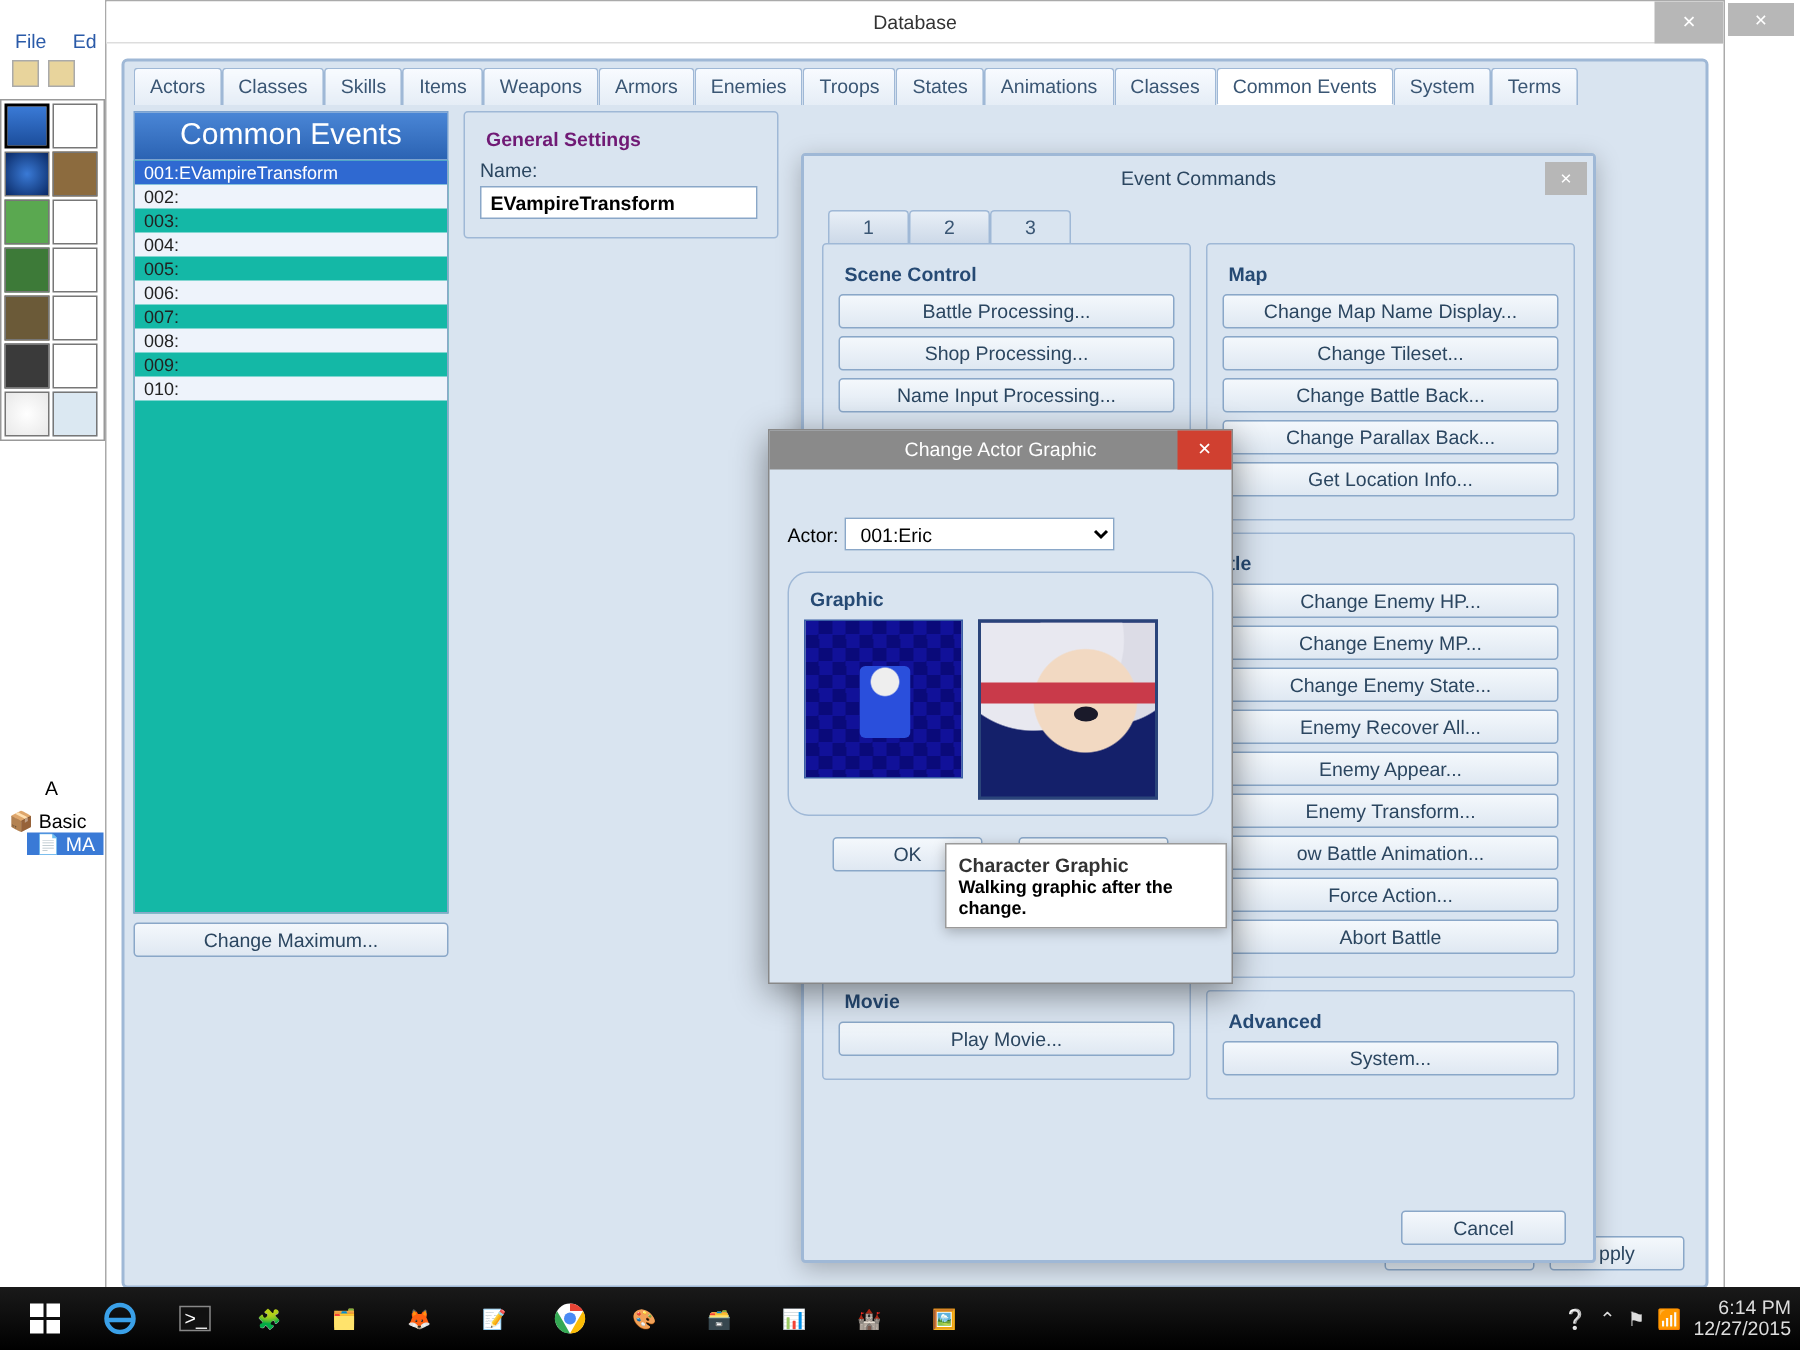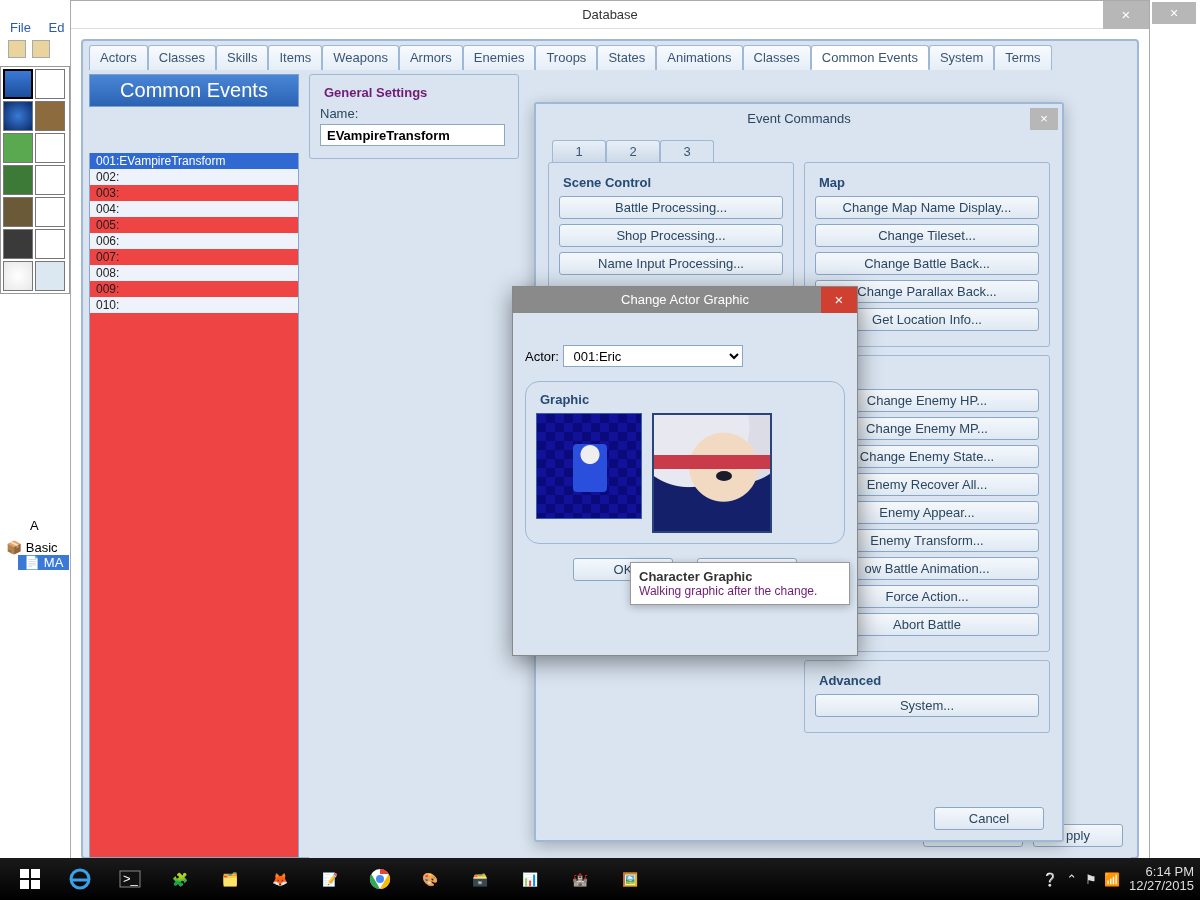--- a/index.html
+++ b/index.html
@@ -25,21 +25,21 @@
   .db-title .close{ position:absolute; right:0; top:0; width:46px; height:28px; background:#b7b7b7; color:#fff; text-align:center; line-height:28px; font-size:15px;}
   .db-body{ padding:10px; }
   .db-inner{ border:2px solid #9fb8d6; border-radius:4px; padding:6px; background:#d9e4f0; height:820px; position:relative;}
   .tabs{ display:flex; gap:0; position:relative; top:-2px;}
   .tab{ padding:4px 10px; background:linear-gradient(#f8fbff,#e5edf6); border:1px solid #9fb8d6; border-bottom:none; border-radius:3px 3px 0 0; color:#3a5674; cursor:pointer;}
   .tab.active{ background:#fff; font-weight:400; border-bottom:1px solid #fff; position:relative; z-index:2;}
   .db-content{ display:flex; gap:10px; margin-top:2px;}
   
   .ce-panel{ width:210px; }
   .ce-head{ background:linear-gradient(#4a86d6,#2b63b3); color:#fff; text-align:center; font-family:"Segoe UI Light",sans-serif; font-size:20px; padding:4px 0; border:1px solid #7ba2cf;}
-  .ce-list{ background:#ef4444; border:1px solid #8aa7c8; border-top:none; height:705px; overflow:auto;margin-top:46px;}
+  .ce-list{ background:#14b8a6; border:1px solid #8aa7c8; border-top:none; height:502px; overflow:auto;}
   .ce-list .row{ padding:1px 6px; font-size:12px; color:#222; }
   .ce-list .row.sel{ background:#2f69d1; color:#fff;}
   .ce-list .row:nth-child(even):not(.sel){ background:#eef3fb;}
   .ce-btn{ width:100%; margin-top:6px; }
   
   .gs-panel{ flex:1; background:#d9e4f0;}
   .fieldset{ border:1px solid #9fb8d6; border-radius:3px; padding:10px 10px 12px 10px; margin-bottom:10px; background:#d9e4f0;}
   .fieldset > .legend{ font-weight:bold; color:#701a75; margin:-18px 0 6px 0; background:#d9e4f0; display:inline-block; padding:0 4px;}
   .gs-panel label{ color:#2b4660; display:block; margin-bottom:3px;}
   input[type=text], select{ border:1px solid #8aa7c8; background:#fff; padding:2px 6px; height:22px; font-size:13px; }
@@ -55,21 +55,21 @@
   .ec-tab{ width:54px; text-align:center; padding:3px 0; background:linear-gradient(#e8eff7,#cdd9e8); border:1px solid #9fb8d6; border-bottom:none; border-radius:3px 3px 0 0; cursor:pointer; color:#3a5674;}
   .ec-tab.active{ background:#d9e4f0; }
   .ec-body{ display:flex; gap:10px; padding:0 12px 12px 12px;}
   .ec-col{ flex:1; display:flex; flex-direction:column; gap:8px;}
   .groupbox{ border:1px solid #9fb8d6; border-radius:3px; padding:12px 10px 10px 10px; background:#d9e4f0;}
   .groupbox > .gtitle{ font-weight:bold; color:#264a74; margin:-20px 0 6px 0; background:#d9e4f0; display:inline-block; padding:0 4px;}
   .groupbox button.win{ width:100%; margin-bottom:5px;}
   .ec-bottom{ position:absolute; bottom:10px; right:18px;}
 
   
-  .cag{ position:absolute; top:286px; left:512px; width:346px; height:370px; background:#d9e4f0; border:1px solid #888; box-shadow:0 6px 22px rgba(0,0,0,.45);}
+  .cag{ position:absolute; top:286px; left:512px; width:310px; height:370px; background:#d9e4f0; border:1px solid #888; box-shadow:0 6px 22px rgba(0,0,0,.45);}
   .cag-title{ height:26px; background:#8a8a8a; color:#fff; text-align:center; line-height:26px; position:relative; font-size:13px;}
   .cag-title .close{ position:absolute; right:0; top:0; width:36px; height:26px; background:#d04030; color:#fff; text-align:center; line-height:26px; font-size:15px;}
   .cag-body{ padding:10px 12px;margin-top:22px;}
   .cag .sect{ border:1px solid #9fb8d6; border-radius:14px; padding:10px; margin-top:8px;}
   .cag .sect .stitle{ font-weight:bold; color:#264a74; margin:-18px 0 6px 0; background:#d9e4f0; display:inline-block; padding:0 4px;}
   .graphic-row{ display:flex; gap:10px; }
   .sprite-box{ width:106px; height:106px; border:1px solid #3a5fa5; background:
      repeating-conic-gradient(#0a0a7a 0 25%, #111199 0 50%) 0 0/18px 18px;
      position:relative;}
   .sprite-box::after{content:""; position:absolute; left:36px; top:30px; width:34px; height:48px;
@@ -77,23 +77,23 @@
        radial-gradient(circle at 50% 22%, #eee 0 9px, transparent 10px),
        linear-gradient(#2a4fdc,#2a4fdc);
      border-radius:4px;}
   .face-box{ width:120px; height:120px; border:2px solid #2a447a; background:#14206a; position:relative; overflow:hidden;}
   .face-box .hair{position:absolute; inset:0; background:
       radial-gradient(circle at 60% 45%, #f2d9c2 0 34px, transparent 35px),
       radial-gradient(circle at 30% 10%, #e8e8f0 0 60px, transparent 61px),
       radial-gradient(circle at 75% 15%, #dcdce6 0 50px, transparent 51px);}
   .face-box .band{position:absolute; left:0; top:40px; width:100%; height:14px; background:#c93a4a;}
   .face-box .eye{position:absolute; left:62px; top:56px; width:16px; height:10px; background:#1a1a2a; border-radius:50%;}
-  .tooltip{ position:absolute; top:562px; left:630px; width:220px; background:#fff; border:1px solid #9a9a9a; padding:6px 8px; box-shadow:0 2px 8px rgba(0,0,0,.25); z-index:50;}
+  .tooltip{ position:absolute; top:562px; left:630px; width:188px; background:#fff; border:1px solid #9a9a9a; padding:6px 8px; box-shadow:0 2px 8px rgba(0,0,0,.25); z-index:50;}
   .tooltip b{ color:#333; }
-  .tooltip .sub{ color:#701a75; font-size:12px;}
+  .tooltip .sub{ color:#000000; font-size:12px;font-weight:bold;}
   .cag-buttons{ display:flex; gap:24px; justify-content:center; margin-top:14px;}
   .cag-buttons button{ width:100px;}
 
   
   .taskbar{ position:absolute; bottom:0; left:0; right:0; height:42px; background:linear-gradient(#1a1a1a,#000); display:flex; align-items:center; padding:0 6px; color:#fff;}
   .taskbar .tb{ width:48px; height:36px; margin-right:2px; display:flex; align-items:center; justify-content:center; border-radius:2px;}
   .taskbar .spacer{ flex:1;}
   .taskbar .tray{ display:flex; align-items:center; gap:8px; font-size:12px; color:#ddd;}
   .taskbar .tray .clock{ text-align:right; line-height:14px;}
   .tb svg{ width:24px; height:24px;}
@@ -206,20 +206,24 @@
       <div class="groupbox">
         <div class="gtitle">Scene Control</div>
         <button class="win">Battle Processing...</button>
         <button class="win">Shop Processing...</button>
         <button class="win">Name Input Processing...</button>
       </div>
       <div class="groupbox" style="margin-top:260px">
         <button class="win">Change Actor Graphic...</button>
         <button class="win">Change Vehicle Graphic...</button>
       </div>
+      <div class="groupbox">
+        <div class="gtitle">Movie</div>
+        <button class="win">Play Movie...</button>
+      </div>
     </div>
     <div class="ec-col">
       <div class="groupbox">
         <div class="gtitle">Map</div>
         <button class="win">Change Map Name Display...</button>
         <button class="win">Change Tileset...</button>
         <button class="win">Change Battle Back...</button>
         <button class="win">Change Parallax Back...</button>
         <button class="win">Get Location Info...</button>
       </div>

